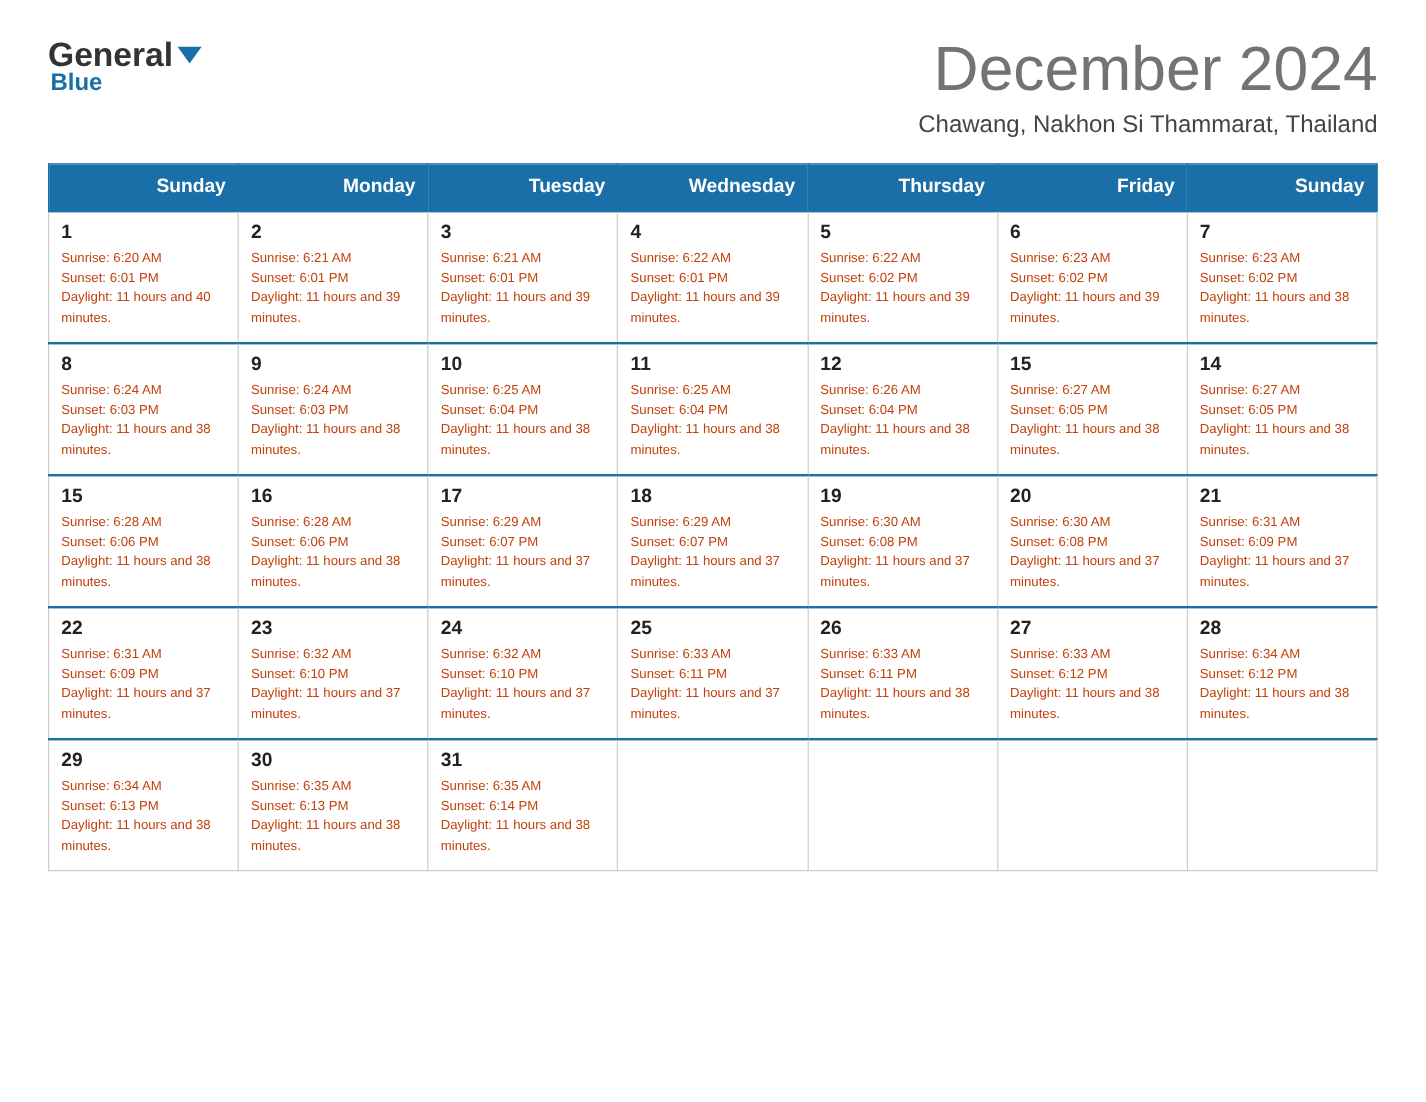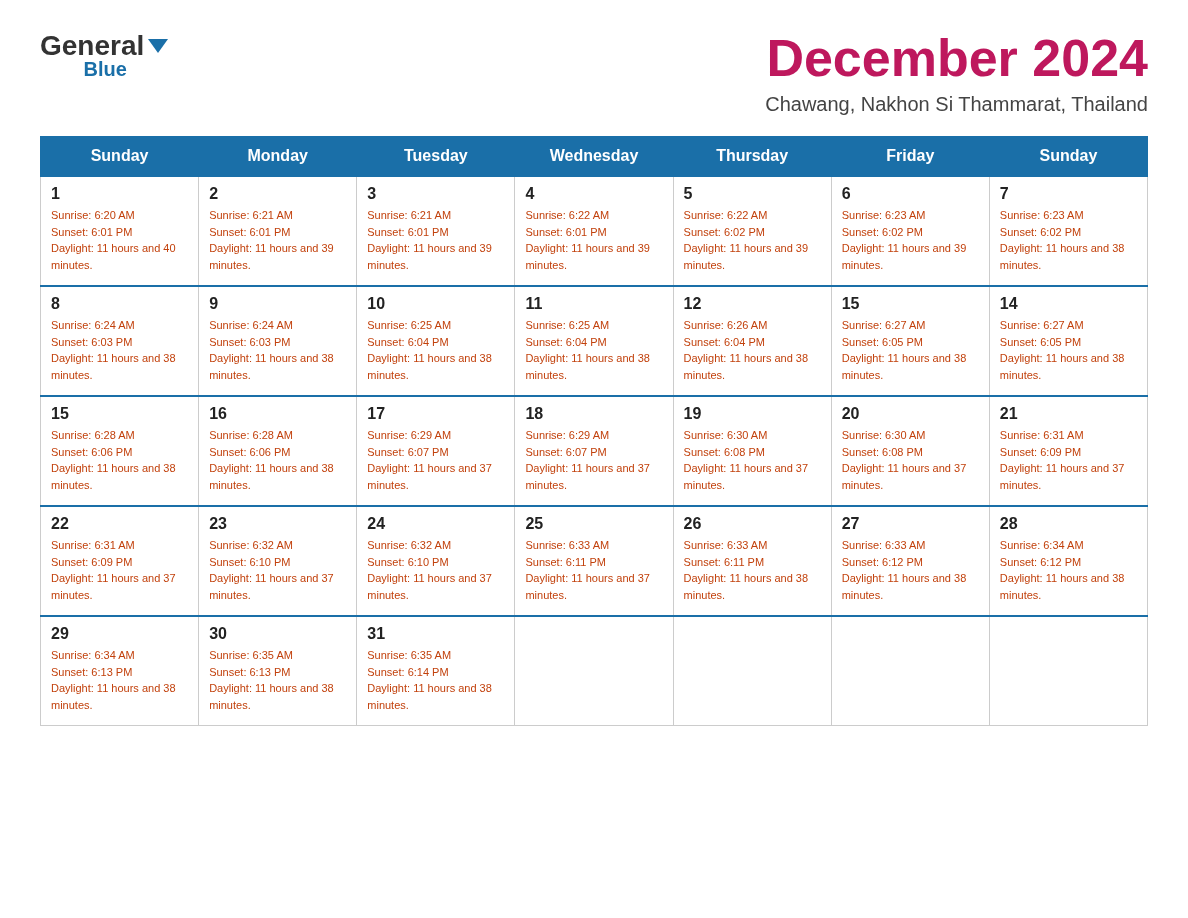--- a/index.html
+++ b/index.html
@@ -12,21 +12,21 @@
     }
     .header-section {
       display: flex;
       justify-content: space-between;
       align-items: flex-start;
       margin-bottom: 20px;
     }
     .logo {
       display: flex;
       flex-direction: column;
-      align-items: center;
+      align-items: flex-start;
     }
     .logo-text {
       font-size: 28px;
       font-weight: bold;
       color: #333;
       display: flex;
       align-items: center;
       gap: 2px;
     }
     .logo-general { color: #333; }
@@ -45,41 +45,41 @@
       font-size: 20px;
       font-weight: bold;
       margin-top: -4px;
       padding-left: 2px;
     }
     .title-section {
       text-align: right;
     }
     .month-title {
       font-size: 52px;
-      font-weight: bold;
-      color: #be185d;
+      font-weight: normal;
+      color: #737373;
       line-height: 1.1;
     }
     .location-title {
       font-size: 20px;
       color: #444;
       margin-top: 6px;
     }
     .calendar-table {
       width: 100%;
       border-collapse: collapse;
       border: 1px solid #ccc;
     }
     .calendar-table th {
       background-color: #1a6fa8;
       color: #fff;
       font-size: 16px;
       font-weight: bold;
       padding: 10px 10px;
-      text-align: center;
+      text-align: right;
       border: 1px solid #1a6fa8;
     }
     .calendar-table td {
       vertical-align: top;
       padding: 8px 10px 12px 10px;
       border: 1px solid #ccc;
       font-size: 13px;
       color: #333;
       width: 14.28%;
       min-height: 100px;

